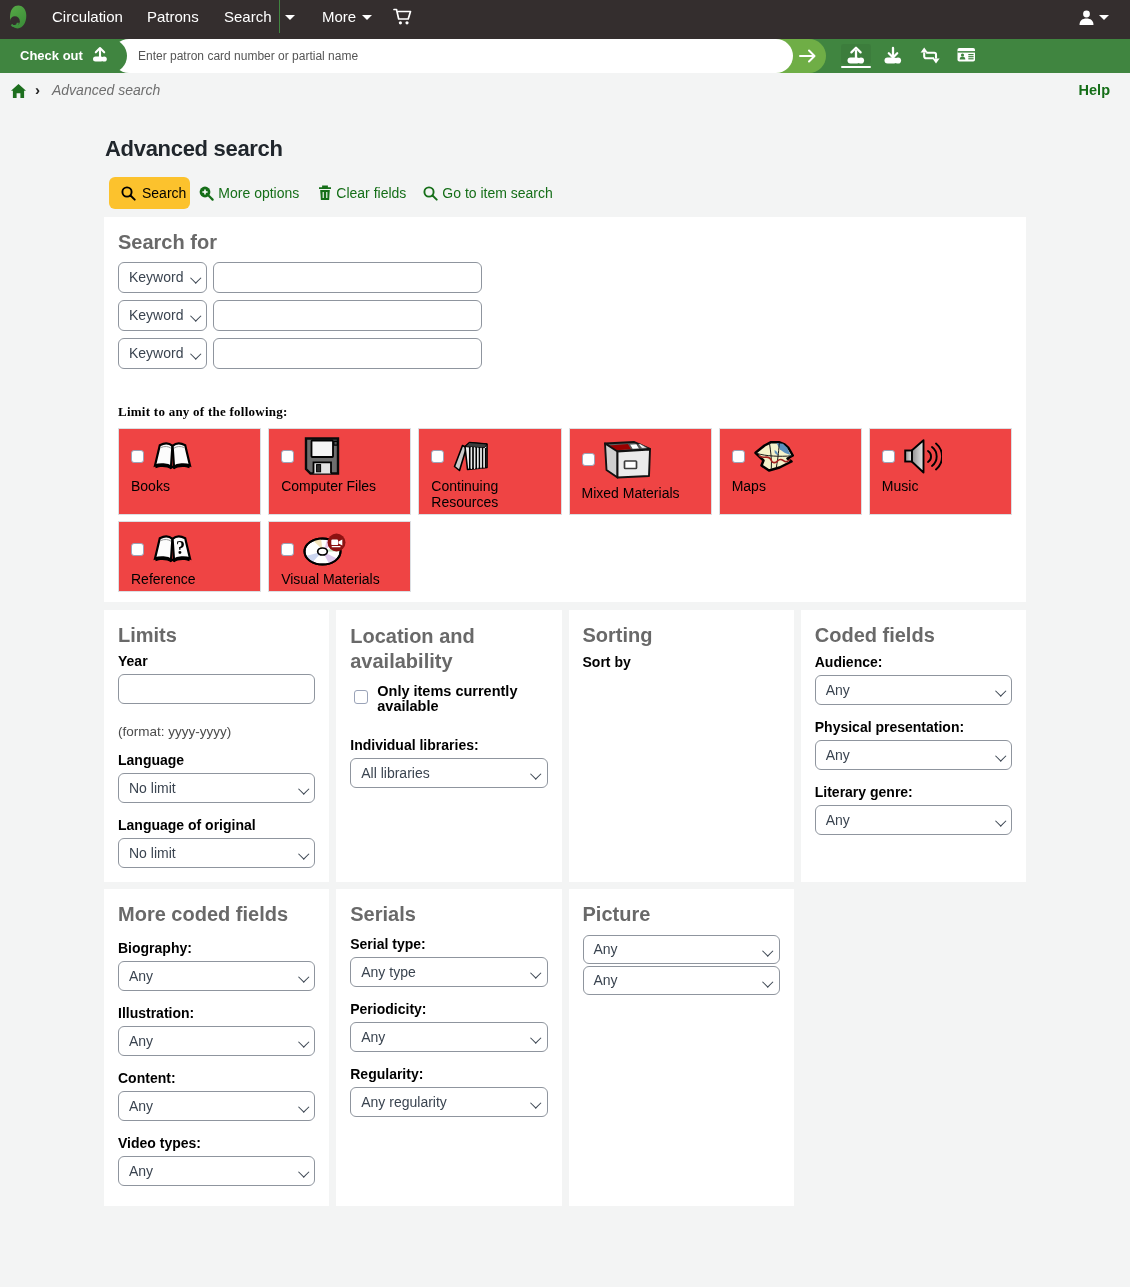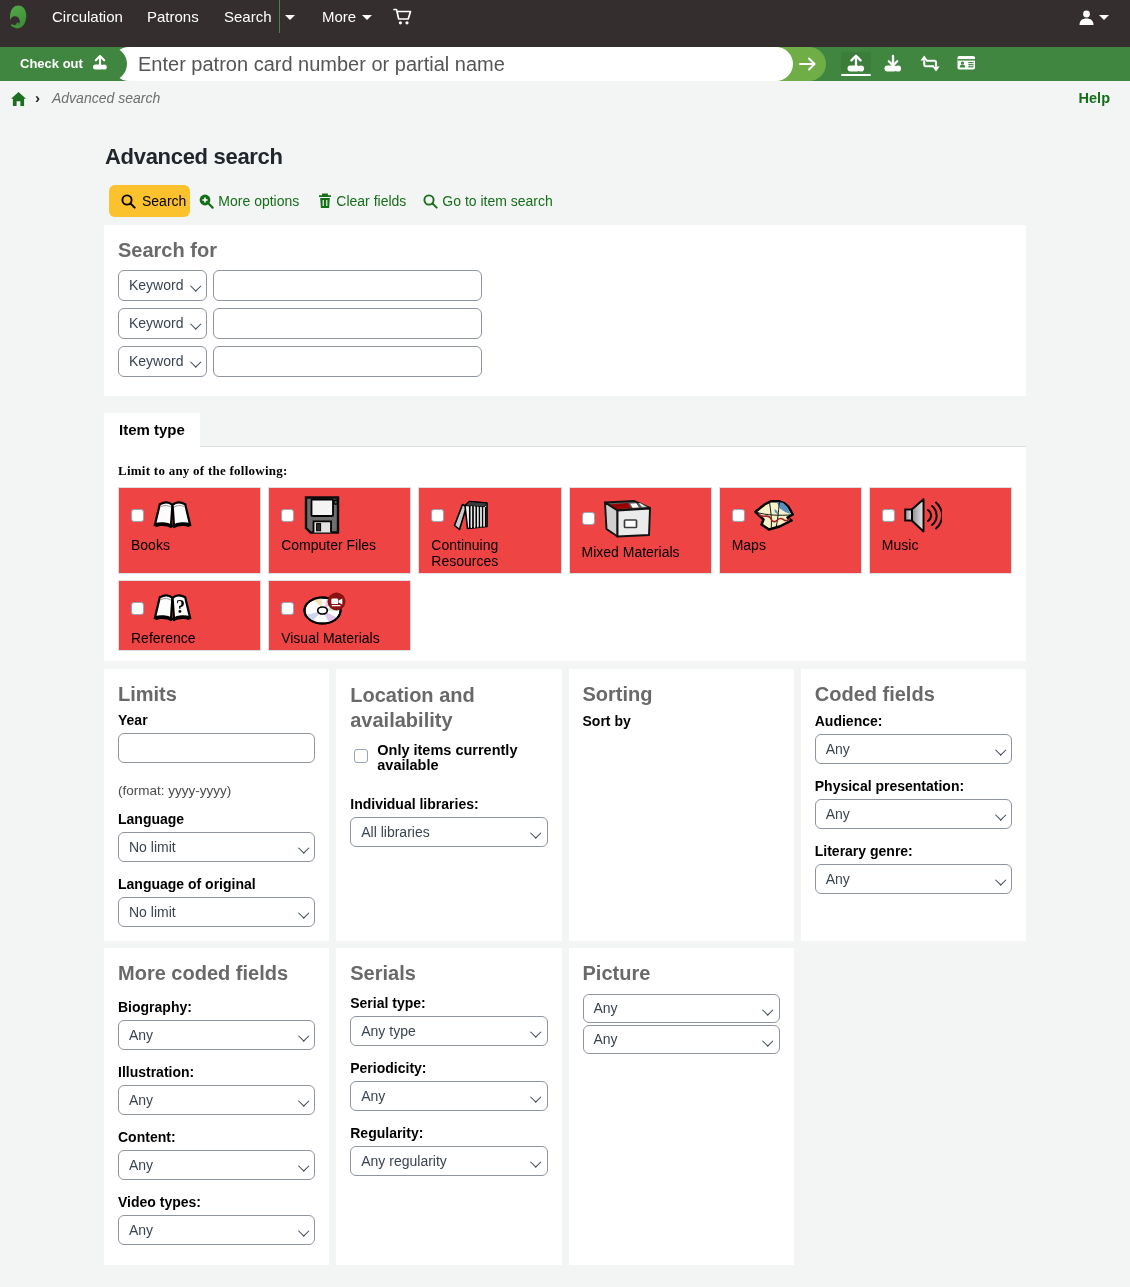--- a/index.html
+++ b/index.html
@@ -1,27 +1,27 @@
 <!DOCTYPE html>
 <html><head>
 <meta charset="utf-8">
 <style>
 * { box-sizing: border-box; margin:0; padding:0; }
 html,body { width:1130px; }
 body { font-family:"Liberation Sans",sans-serif; background:#f3f4f4; font-size:14px; color:#000; }
 
-.topnav { position:relative; height:47px; background:#342e2e; color:#fff; }
+.topnav { position:relative; height:39px; background:#342e2e; color:#fff; }
 .topnav .item { position:absolute; top:0; line-height:33px; font-size:15px; color:#fff; }
 .sep { position:absolute; left:279px; top:0; width:1px; height:33px; background:#408540; }
 .caret { display:inline-block; width:0; height:0; border-left:5px solid transparent; border-right:5px solid transparent; border-top:5.5px solid #fff; vertical-align:middle; margin-left:6px; margin-top:-2px; }
 
 .greenbar { position:relative; height:34px; background:#408540; }
 .gb-submit { position:absolute; left:760px; top:0; width:66px; height:34px; background:#6fae46; border-radius:0 17px 17px 0; z-index:0; }
 .gb-input { position:absolute; left:112px; top:0; width:681px; height:34px; background:#fff; border-radius:17px; z-index:1; }
-.gb-input .ph { position:absolute; left:26px; top:0; line-height:34px; color:#555; font-size:20px; }
+.gb-input .ph { position:absolute; left:26px; top:0; line-height:34px; color:#555; font-size:12px; }
 .gb-label { position:absolute; left:0; top:0; width:127px; height:34px; background:#408540; border-radius:0 17px 17px 0; color:#fff; font-weight:bold; font-size:13px; line-height:34px; padding-left:20px; z-index:2; }
 .gb-arrow { position:absolute; left:797px; top:7px; z-index:2; }
 .gb-icons { position:absolute; left:839px; top:0; height:34px; }
 .gb-ic { position:absolute; top:5px; width:30px; height:20px; }
 .gb-ic svg { margin-top:0; }
 .gb-ic.active { background:rgba(0,0,0,0.055); border-radius:2px; }
 .gb-ic.active::after { content:""; position:absolute; left:0px; right:0px; bottom:-4px; height:2.2px; background:#fff; border-radius:1px; }
 
 .crumbs { position:relative; height:34px; }
 .crumbs .home { position:absolute; left:11px; top:11px; }
@@ -199,23 +199,20 @@
       </div>
     <div class="sfrow">
         <div class="sel" style="width:89px">Keyword</div>
         <div class="inp" style="width:269px;margin-left:6px"></div>
       </div>
     <div class="sfrow">
         <div class="sel" style="width:89px">Keyword</div>
         <div class="inp" style="width:269px;margin-left:6px"></div>
       </div>
   </div>
-  <div class="tabrow">
-      <div class="tab">Item type</div>
-    </div>
   <div class="panel itempanel">
     <div class="itlabel">Limit to any of the following:</div>
     <div class="itemgrid">
       <div class="itembox">
           <div class="top">
             <span class="cb"></span>
             <svg width="39" height="29" viewBox="0 0 39 29">
               <path d="M2 23.5 L6.8 3.2 C11.5 0.8 16.5 1.3 19.4 3.8 L18 24.5 C14.8 22 6.6 21.6 2 23.5 Z" fill="#fcfcfc" stroke="#000" stroke-width="2.2"></path>
               <path d="M37 23.5 L32.2 3.2 C27.5 0.8 22.5 1.3 19.6 3.8 L21 24.5 C24.2 22 32.4 21.6 37 23.5 Z" fill="#fcfcfc" stroke="#000" stroke-width="2.2"></path>
               <path d="M18 24.5 c-3.2-2.5-11.4-2.9-16-1 l0.7 2.7 c4.6-1.9 12-1.5 15 1.1 l1.8-1.2 l1.8 1.2 c3-2.6 10.4-3 15-1.1 l0.7-2.7 c-4.6-1.9-12.8-1.5-16 1 l-1.5-1.1 Z" fill="#000"></path>

